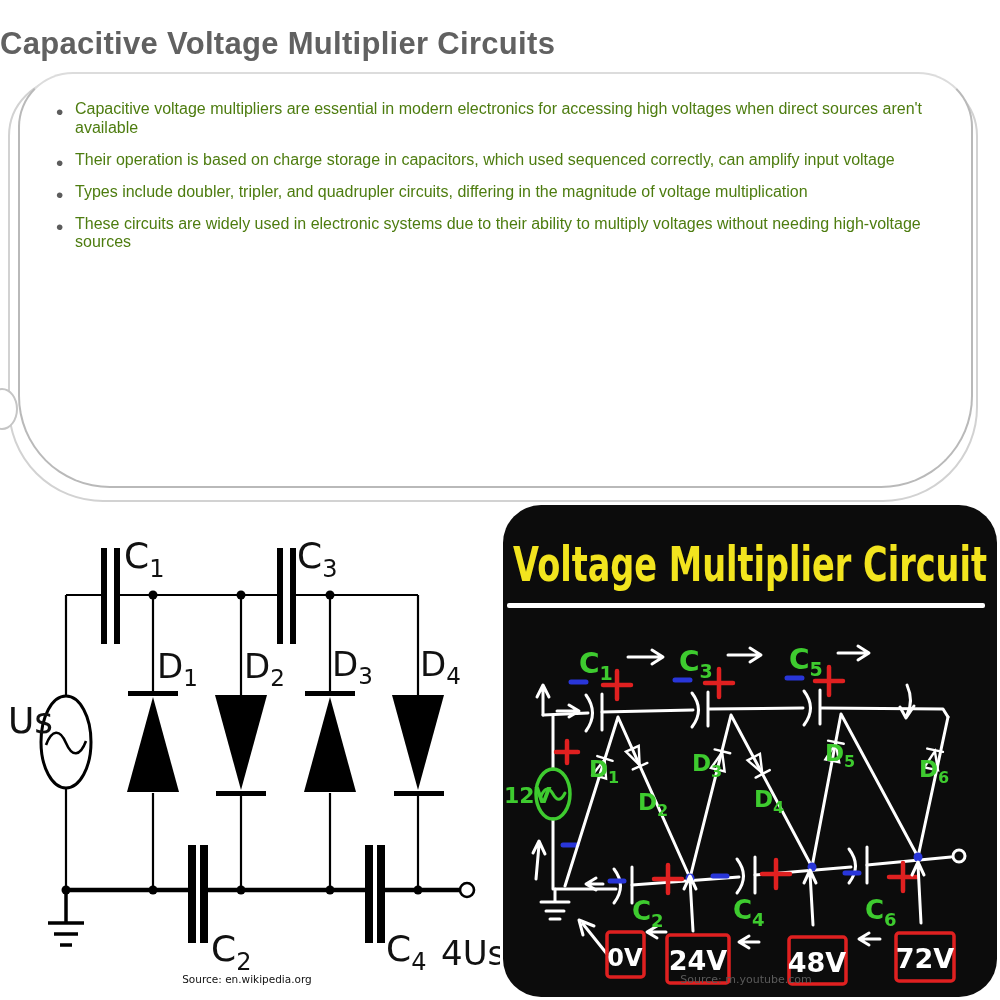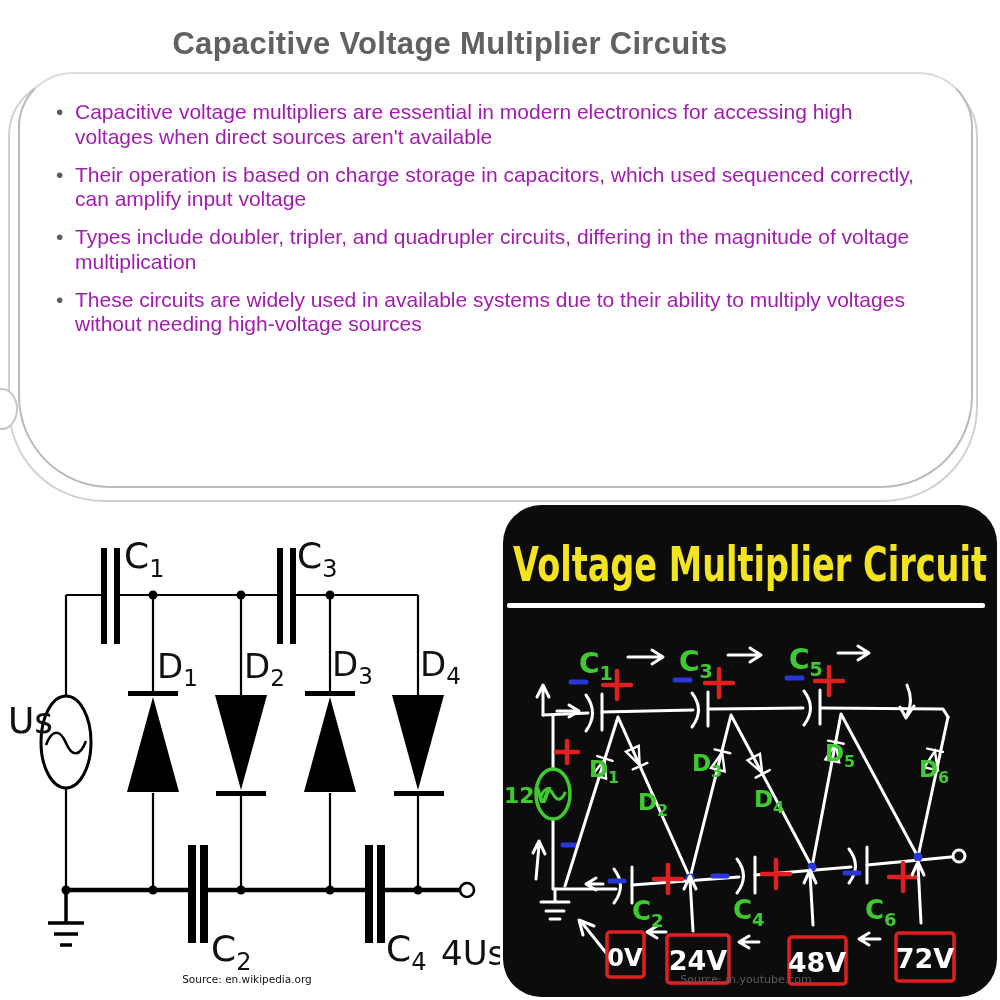--- a/index.html
+++ b/index.html
@@ -2,41 +2,41 @@
 <html><head>
 <meta charset="utf-8">
 <style>
   html,body{margin:0;padding:0;}
   body{
     width:1000px;height:1000px;position:relative;overflow:hidden;
     background:#ffffff;font-family:"Liberation Sans",sans-serif;
   }
   
   .page-title{
-    position:absolute;top:26px;left:0;width:900px;text-align:center;
+    position:absolute;top:26px;left:0;width:900px;
     font-size:31px;font-weight:600;color:#616161;letter-spacing:.3px;
   }
   
   .bubble-back{
     position:absolute;left:8px;top:78px;width:966px;height:420px;
     border:2px solid #d2d2d2;border-radius:58px 58px 95px 95px;background:#fff;
   }
   .bubble-tail{
     position:absolute;left:-14px;top:388px;width:28px;height:38px;
     border:2px solid #c5c5c5;border-radius:50%;background:#fff;
   }
   .bubble{
     position:absolute;left:18px;top:72px;width:955px;height:416px;
     border:2px solid #b9b9b9;border-top-color:#dcdcdc;
     border-radius:55px 55px 92px 92px;background:#fff;box-sizing:border-box;
   }
   .bubble ul{margin:0;padding:26px 40px 0 24px;list-style:none;}
   .bubble li{
     position:relative;padding-left:31px;margin-bottom:13px;
-    font-size:21px;line-height:1.18;color:#a21caf;font-weight:500;
+    font-size:16px;line-height:1.18;color:#4d7c0f;font-weight:500;
   }
   .bubble li::before{
     content:"\2022";position:absolute;left:12px;top:0;
     font-size:21px;color:#5c5c5c;
   }
   
   .fig-left{position:absolute;left:0;top:505px;}
   .fig-right{position:absolute;left:503px;top:505px;}
   .fig-left text{font-family:"DejaVu Sans",sans-serif;fill:#111;}
   .fig-right text{font-family:"DejaVu Sans",sans-serif;}
@@ -55,21 +55,21 @@
 
 <div class="page-title">Capacitive Voltage Multiplier Circuits</div>
 
 <div class="bubble-back"></div>
 <div class="bubble-tail"></div>
 <div class="bubble">
   <ul>
     <li>Capacitive voltage multipliers are essential in modern electronics for accessing high voltages when direct sources aren't available</li>
     <li>Their operation is based on charge storage in capacitors, which used sequenced correctly, can amplify input voltage</li>
     <li>Types include doubler, tripler, and quadrupler circuits, differing in the magnitude of voltage multiplication</li>
-    <li>These circuits are widely used in available systems due to their ability to multiply voltages without needing high-voltage sources</li>
+    <li>These circuits are widely used in electronic systems due to their ability to multiply voltages without needing high-voltage sources</li>
   </ul>
 </div>
 
 <svg class="fig-left" width="500" height="495" viewBox="0 0 500 495">
 
   <path class="ink" d="M66,90 H101 M120,90 H277 M296,90 H418"></path>
   <path class="ink" d="M66,90 V191 M66,283 V385
            M153,90 V189 M153,288 V385
            M241,90 V190 M241,289 V385
            M330,90 V189 M330,288 V385

